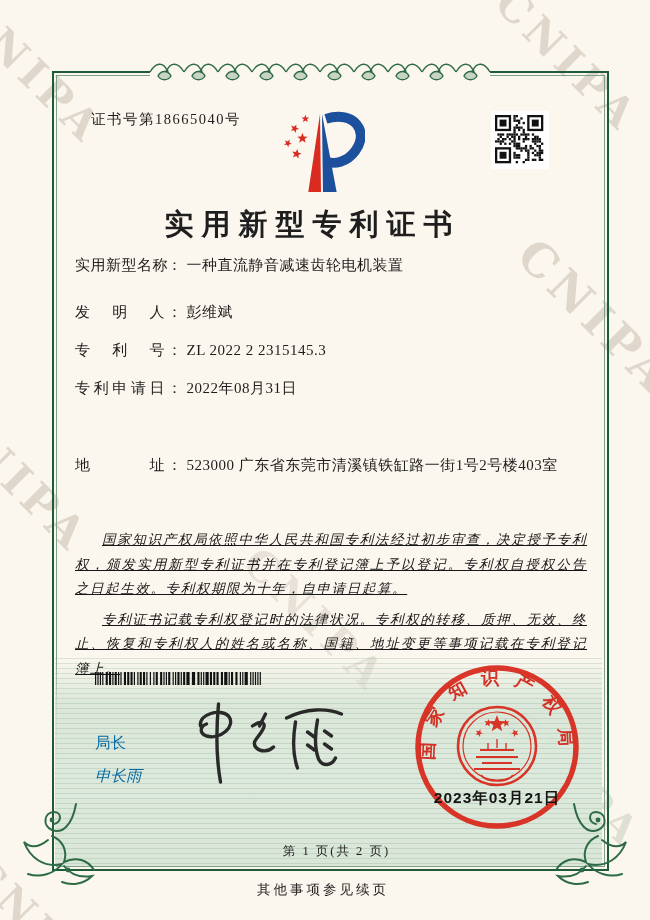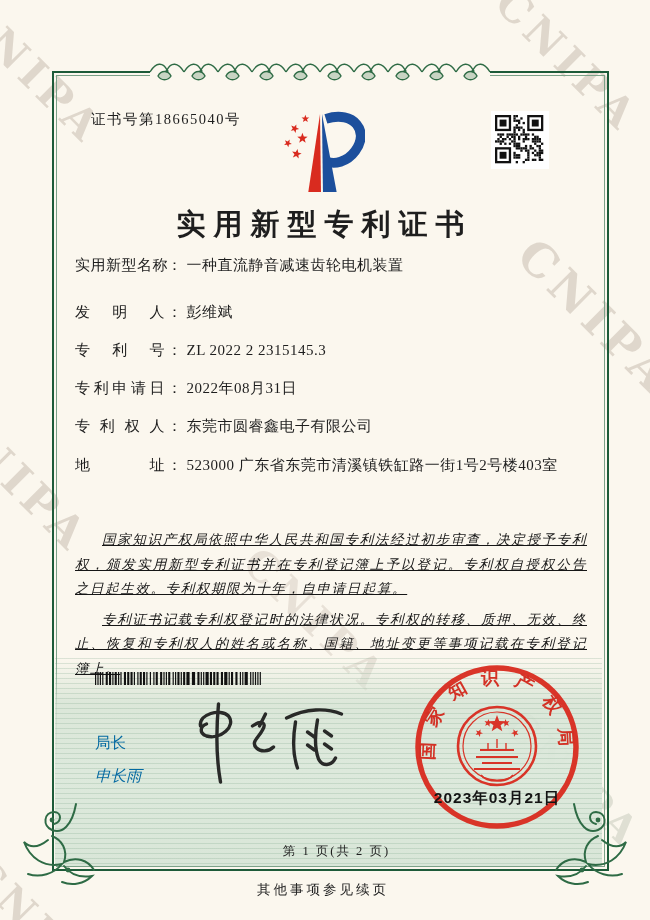--- a/index.html
+++ b/index.html
@@ -39,21 +39,21 @@
     position:absolute; left:55px; top:658px; width:547px; height:208px; z-index:2;
     background:
       repeating-linear-gradient(180deg, rgba(110,156,126,0.22) 0 1px, rgba(110,156,126,0) 1px 5px),
       linear-gradient(180deg, rgba(219,231,218,0) 0%, rgba(214,228,213,0.85) 22%, #dde9dc 55%, #d9e6d8 100%);
   }
   
   .cert-no{position:absolute; left:75px; top:110px; font-size:14.5px; letter-spacing:1.5px; z-index:4;margin-left:16px;}
   .logo{position:absolute; left:277px; top:110px; z-index:4;}
   .qr{position:absolute; left:491px; top:111px; width:56px; height:56px; background:#fff; padding:1px; z-index:4;}
   .title{
-    position:absolute; left:48px; top:205px; width:553px; text-align:center;
+    position:absolute; left:36px; top:205px; width:553px; text-align:center;
     font-size:29px; font-weight:bold; letter-spacing:8px; z-index:4;
   }
   
   .row{position:absolute; left:75px; width:505px; font-size:15px; letter-spacing:0.5px; z-index:4; white-space:nowrap;}
   .flabel{display:inline-block; width:90px; text-align:justify; text-align-last:justify; vertical-align:bottom;}
   .colon{display:inline-block; margin:0 4px 0 2px;}
   .r0{top:256px;} .r1{top:303px;} .r2{top:341px;} .r3{top:379px;}
   .r4{top:417px;} .r5{top:456px;} .r6{top:495px;}
   .pair2{position:absolute; left:280px; top:0;}
   .pair2 .flabel{width:76px;}
@@ -309,23 +309,20 @@
   </div>
   <div class="row r1">
     <span class="flabel">发明人</span><span class="colon">：</span><span>彭维斌</span>
   </div>
   <div class="row r2">
     <span class="flabel">专利号</span><span class="colon">：</span><span>ZL 2022 2 2315145.3</span>
   </div>
   <div class="row r3">
     <span class="flabel">专利申请日</span><span class="colon">：</span><span>2022年08月31日</span>
   </div>
-  <div class="row r4">
-    <span class="flabel">专利权人</span><span class="colon">：</span><span>东莞市圆睿鑫电子有限公司</span>
-  </div>
   <div class="row r5">
     <span class="flabel">地址</span><span class="colon">：</span><span>523000 广东省东莞市清溪镇铁缸路一街1号2号楼403室</span>
   </div>
 
   <div class="paras">
     <p>国家知识产权局依照中华人民共和国专利法经过初步审查，决定授予专利权，颁发实用新型专利证书并在专利登记簿上予以登记。专利权自授权公告之日起生效。专利权期限为十年，自申请日起算。</p>
     <p>专利证书记载专利权登记时的法律状况。专利权的转移、质押、无效、终止、恢复和专利权人的姓名或名称、国籍、地址变更等事项记载在专利登记簿上。</p>
   </div>
 
   <svg class="barcode" id="barcode-svg" width="168" height="13" viewBox="0 0 168 13">

